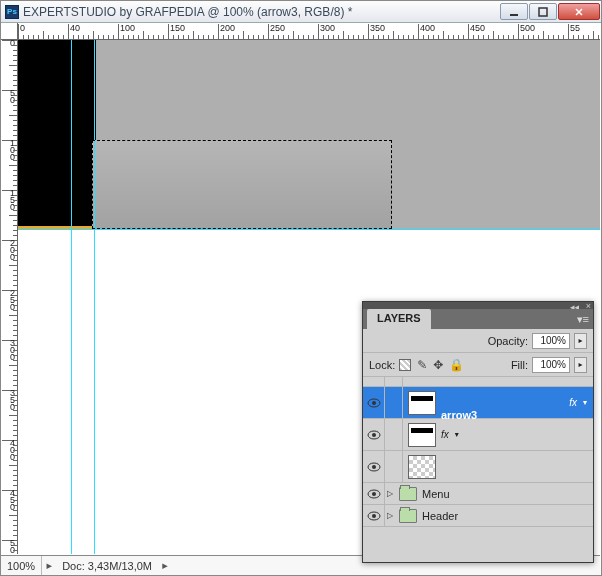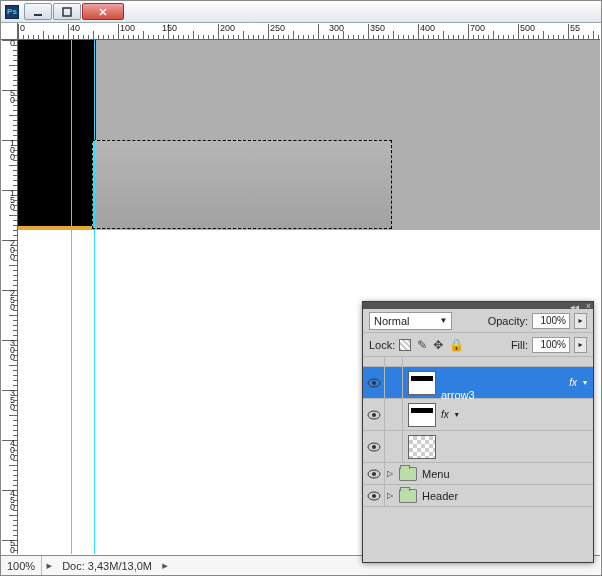--- a/index.html
+++ b/index.html
@@ -61,20 +61,21 @@
   .layer .folder::before{content:""; position:absolute; left:0; top:-3px; width:8px; height:3px; background:#bda; border:1px solid #777; border-bottom:none;}
   .layer .grp-tri { width:10px; font-size:8px; color:#333; margin-left:2px;}
   .eye svg { display:block;}
   .lock-sq { width:12px; height:12px; border:1px solid #666; background:repeating-linear-gradient(45deg,#ccc 0,#ccc 2px,#fff 2px,#fff 4px);}
 </style>
 </head>
 <body>
 
 <div class="titlebar">
   <div class="app-icon">Ps</div>
+  <div class="title-text">EXPERTSTUDIO by GRAFPEDIA @ 100% (arrow3, RGB/8) *</div>
   <div class="win-controls">
     <div class="win-btn">
         <svg width="10" height="10">
           <rect x="1" y="7" width="8" height="2" fill="#333"></rect>
         </svg>
       </div>
     <div class="win-btn">
         <svg width="10" height="10">
           <rect x="1" y="1" width="8" height="8" fill="none" stroke="#333" stroke-width="1.5"></rect>
         </svg>
@@ -117,21 +118,21 @@
     <div class="rh-tick" style="left: 105px; height: 4px;"></div>
     <div class="rh-tick" style="left: 110px; height: 4px;"></div>
     <div class="rh-tick" style="left: 115px; height: 4px;"></div>
     <div class="rh-tick" style="left: 120px; height: 4px;"></div>
     <div class="rh-tick" style="left: 125px; height: 8px;"></div>
     <div class="rh-tick" style="left: 130px; height: 4px;"></div>
     <div class="rh-tick" style="left: 135px; height: 4px;"></div>
     <div class="rh-tick" style="left: 140px; height: 4px;"></div>
     <div class="rh-tick" style="left: 145px; height: 4px;"></div>
     <div class="rh-tick" style="left: 150px; height: 15px;"></div>
-    <div class="rh-lab" style="left: 142px;">150</div>
+    <div class="rh-lab" style="left: 150px;">150</div>
     <div class="rh-tick" style="left: 155px; height: 4px;"></div>
     <div class="rh-tick" style="left: 160px; height: 4px;"></div>
     <div class="rh-tick" style="left: 165px; height: 4px;"></div>
     <div class="rh-tick" style="left: 170px; height: 4px;"></div>
     <div class="rh-tick" style="left: 175px; height: 8px;"></div>
     <div class="rh-tick" style="left: 180px; height: 4px;"></div>
     <div class="rh-tick" style="left: 185px; height: 4px;"></div>
     <div class="rh-tick" style="left: 190px; height: 4px;"></div>
     <div class="rh-tick" style="left: 195px; height: 4px;"></div>
     <div class="rh-tick" style="left: 200px; height: 15px;"></div>
@@ -150,21 +151,21 @@
     <div class="rh-tick" style="left: 255px; height: 4px;"></div>
     <div class="rh-tick" style="left: 260px; height: 4px;"></div>
     <div class="rh-tick" style="left: 265px; height: 4px;"></div>
     <div class="rh-tick" style="left: 270px; height: 4px;"></div>
     <div class="rh-tick" style="left: 275px; height: 8px;"></div>
     <div class="rh-tick" style="left: 280px; height: 4px;"></div>
     <div class="rh-tick" style="left: 285px; height: 4px;"></div>
     <div class="rh-tick" style="left: 290px; height: 4px;"></div>
     <div class="rh-tick" style="left: 295px; height: 4px;"></div>
     <div class="rh-tick" style="left: 300px; height: 15px;"></div>
-    <div class="rh-lab" style="left: 309px;">300</div>
+    <div class="rh-lab" style="left: 300px;">300</div>
     <div class="rh-tick" style="left: 305px; height: 4px;"></div>
     <div class="rh-tick" style="left: 310px; height: 4px;"></div>
     <div class="rh-tick" style="left: 315px; height: 4px;"></div>
     <div class="rh-tick" style="left: 320px; height: 4px;"></div>
     <div class="rh-tick" style="left: 325px; height: 8px;"></div>
     <div class="rh-tick" style="left: 330px; height: 4px;"></div>
     <div class="rh-tick" style="left: 335px; height: 4px;"></div>
     <div class="rh-tick" style="left: 340px; height: 4px;"></div>
     <div class="rh-tick" style="left: 345px; height: 4px;"></div>
     <div class="rh-tick" style="left: 350px; height: 15px;"></div>
@@ -183,21 +184,21 @@
     <div class="rh-tick" style="left: 405px; height: 4px;"></div>
     <div class="rh-tick" style="left: 410px; height: 4px;"></div>
     <div class="rh-tick" style="left: 415px; height: 4px;"></div>
     <div class="rh-tick" style="left: 420px; height: 4px;"></div>
     <div class="rh-tick" style="left: 425px; height: 8px;"></div>
     <div class="rh-tick" style="left: 430px; height: 4px;"></div>
     <div class="rh-tick" style="left: 435px; height: 4px;"></div>
     <div class="rh-tick" style="left: 440px; height: 4px;"></div>
     <div class="rh-tick" style="left: 445px; height: 4px;"></div>
     <div class="rh-tick" style="left: 450px; height: 15px;"></div>
-    <div class="rh-lab" style="left: 450px;">700</div>
+    <div class="rh-lab" style="left: 450px;">450</div>
     <div class="rh-tick" style="left: 455px; height: 4px;"></div>
     <div class="rh-tick" style="left: 460px; height: 4px;"></div>
     <div class="rh-tick" style="left: 465px; height: 4px;"></div>
     <div class="rh-tick" style="left: 470px; height: 4px;"></div>
     <div class="rh-tick" style="left: 475px; height: 8px;"></div>
     <div class="rh-tick" style="left: 480px; height: 4px;"></div>
     <div class="rh-tick" style="left: 485px; height: 4px;"></div>
     <div class="rh-tick" style="left: 490px; height: 4px;"></div>
     <div class="rh-tick" style="left: 495px; height: 4px;"></div>
     <div class="rh-tick" style="left: 500px; height: 15px;"></div>
@@ -358,25 +359,25 @@
     <span>3,43M/13,0M</span>
   </div>
   <div class="arrow">▸</div>
 </div>
 
 <div class="panel">
   <div class="panel-tabshelf">
     <span class="coll">◂◂</span>
     <span class="close">×</span>
   </div>
+  <div class="panel-tabs">
+    <div class="panel-tab">LAYERS</div>
+    <div class="panel-menu">▾≡</div>
+  </div>
   <div class="panel-row">
-    <div class="select">
-      <span>Normal</span>
-      <span class="tri">▼</span>
-    </div>
     <div style="flex:1"></div>
     <span>Opacity:</span>
     <span class="num">100%</span>
     <span class="tri-btn">▸</span>
   </div>
   <div class="panel-row">
     <span>Lock:</span>
     <div class="lock-icons">
       <span class="lock-sq"></span>
       <span>✎</span>
@@ -397,21 +398,21 @@
         <div class="eye">
           <svg width="14" height="10" viewBox="0 0 14 10">
             <ellipse cx="7" cy="5" rx="6" ry="4" fill="none" stroke="#333" stroke-width="1"></ellipse>
             <circle cx="7" cy="5" r="2" fill="#333"></circle>
           </svg>
         </div>
         <div class="indent"></div>
         <div class="thumb ">
           <div class="bar"></div>
         </div>
-        <div class="name" style="font-weight:normal;margin-top:24px;">arrow3</div>
+        <div class="name" style="font-weight:bold;margin-top:24px;">arrow3</div>
         <span class="fx">fx</span>
         <span class="fx-tri">▾</span>
       </div>
       <div class="layer">
         <div class="eye">
           <svg width="14" height="10" viewBox="0 0 14 10">
             <ellipse cx="7" cy="5" rx="6" ry="4" fill="none" stroke="#333" stroke-width="1"></ellipse>
             <circle cx="7" cy="5" r="2" fill="#333"></circle>
           </svg>
         </div>

